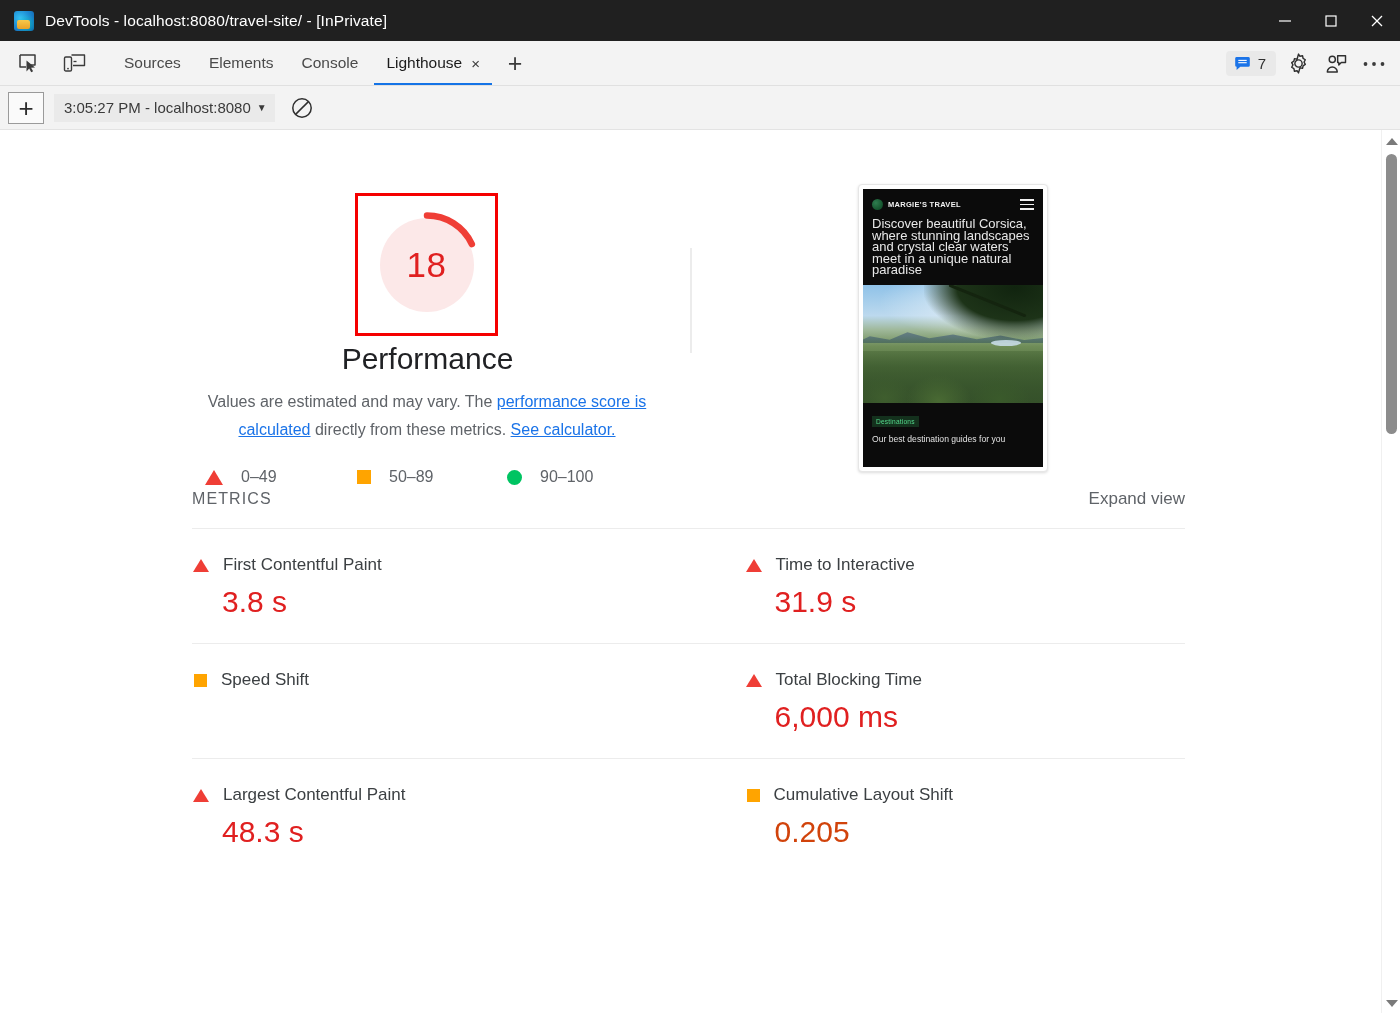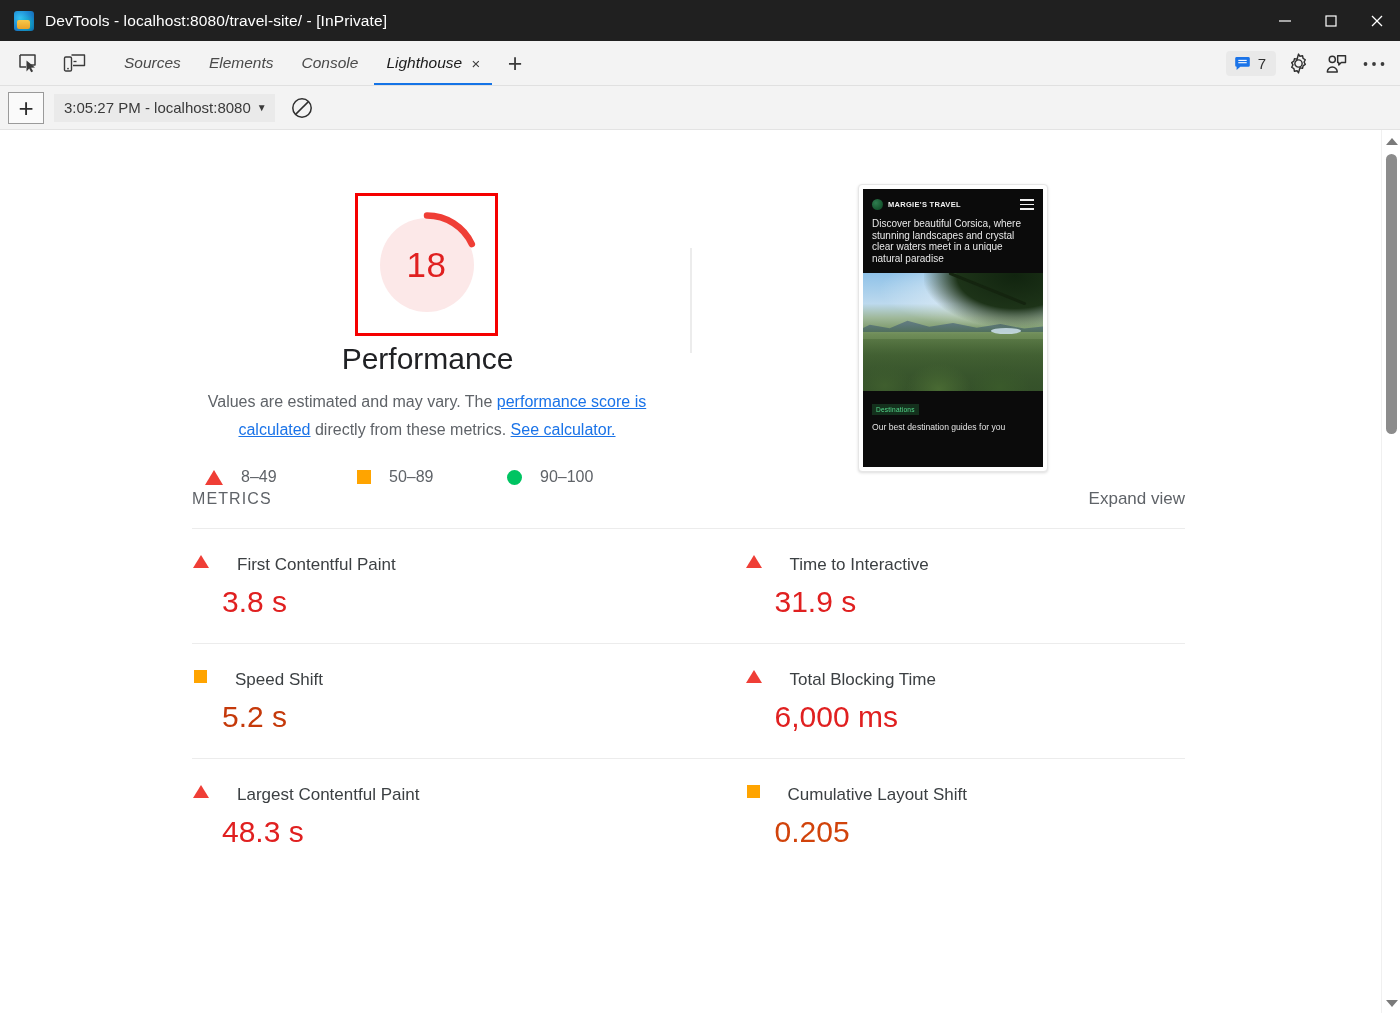--- a/index.html
+++ b/index.html
@@ -61,21 +61,20 @@
     position: relative;
   }
   .tool-icon { width: 34px; height: 30px; display:flex; align-items:center; justify-content:center; }
   #tool-icons { display: flex; gap: 12px; margin-left: 12px; margin-right: 18px; }
   .tab {
     position: relative; height: 44px;
     display: flex; align-items: center;
     padding: 0 14px;
     font-size: 15.5px; color: #4a4a4a;
     white-space: nowrap;
-    font-style: italic;
   }
   .tab.active { color: #1b1b1b; }
   .tab.active::after {
     content: ""; position: absolute; left: 2px; right: 2px; bottom: 0;
     height: 2.5px; background: #1473e6;
   }
   .tab-close {
     margin-left: 9px; font-size: 15px; color: #3b3b3b; line-height: 1;
   }
   #new-tab-plus {
@@ -194,21 +193,21 @@
     overflow: hidden;
   }
   #thumb { width: 100%; height: 100%; background: #0b0b0b; overflow: hidden; position: relative; }
   #thumb-head { padding: 10px 9px 0 9px; display: flex; align-items: center; justify-content: space-between; }
   #thumb-brand { display: flex; align-items: center; gap: 5px; }
   #globe { width: 11px; height: 11px; border-radius: 50%;
            background: radial-gradient(circle at 35% 35%, #2f7d4f 0%, #14532d 70%, #0b3d1f 100%); }
   #thumb-brandname { color: #f2f2f2; font-size: 7.5px; font-weight: 700; letter-spacing: .3px; white-space: nowrap; }
   #burger { display: flex; flex-direction: column; gap: 2.5px; }
   #burger i { display: block; width: 14px; height: 1.8px; background: #f2f2f2; }
-  #thumb-hero { color: #e8e8e8; font-size: 10px; line-height: 11.5px; padding: 8px 9px 9px 9px; }
+  #thumb-hero { color: #e8e8e8; font-size: 13px; line-height: 11.5px; padding: 8px 9px 9px 9px; }
   #thumb-photo {
     height: 118px; position: relative; overflow: hidden;
     background:
       radial-gradient(ellipse 120% 60% at 75% 14%, rgba(255,255,255,.75) 0%, rgba(255,255,255,0) 55%),
       linear-gradient(180deg,#8fc2e8 0%, #bcd9ee 26%, #9fb89a 38%, #6f8d58 52%, #4e6d3c 70%, #3b5730 100%);
   }
   #thumb-photo .ridge {
     position: absolute; left: -5%; top: 34%; width: 110%; height: 16%;
     background: linear-gradient(180deg,#6b7f86 0%, #55707a 60%, #4a6a5c 100%);
     clip-path: polygon(0% 100%, 8% 62%, 18% 80%, 27% 40%, 38% 72%, 50% 52%, 62% 78%, 74% 58%, 86% 82%, 100% 66%, 100% 100%);
@@ -253,21 +252,21 @@
     margin: 0 196px 0 192px;
     display: grid; grid-template-columns: 1fr 1fr; column-gap: 0;
   }
   .metric {
     border-top: 1px solid #ececec;
     padding: 26px 0 24px 0;
     position: relative;
   }
   .metric.col-left { padding-right: 24px; }
   .metric.col-right { padding-left: 56px; }
-  .metric-head { display: flex; gap: 28px; }
+  .metric-head { display: flex; align-items: center; gap: 14px; }
   .metric-name { font-size: 17px; color: #3c4043; }
   .metric-value { font-size: 30px; margin-top: 10px; margin-left: 30px; }
   .m-tri { width: 0; height: 0; border-left: 8px solid transparent; border-right: 8px solid transparent; border-bottom: 13px solid #ef3e36; margin-left: 1px; }
   .m-sq { width: 13px; height: 13px; background: #ffa400; margin-left: 2px; }
 
   
   #scrollbar {
     position: absolute; right: 0; top: 0; bottom: 0; width: 19px;
     background: #ffffff; border-left: 1px solid #f0f0f0;
   }
@@ -413,21 +412,21 @@
 
         <div id="score-desc">
           <span>Values are estimated and may vary. The </span><a href="#">performance score is calculated</a><span> directly from these metrics. </span><a href="#">See calculator.</a>
         </div>
 
         <div id="cat-title">Performance</div>
 
         <div id="legend">
           <div class="legend-item">
             <span class="tri"></span>
-            <span class="legend-label">8–49</span>
+            <span class="legend-label">0–49</span>
           </div>
           <div class="legend-item">
             <span class="sq"></span>
             <span class="legend-label">50–89</span>
           </div>
           <div class="legend-item">
             <span class="cir"></span>
             <span class="legend-label">90–100</span>
           </div>
         </div>
@@ -483,21 +482,20 @@
               <span class="metric-name">Time to Interactive</span>
             </div>
             <div class="metric-value" style="color:#e02020">31.9 s</div>
           </div>
 
           <div class="metric col-left">
             <div class="metric-head">
               <span class="m-sq"></span>
               <span class="metric-name">Speed Shift</span>
             </div>
-            <div class="metric-value" style="color:#c5390a">5.2 s</div>
           </div>
 
           <div class="metric col-right">
             <div class="metric-head">
               <span class="m-tri"></span>
               <span class="metric-name">Total Blocking Time</span>
             </div>
             <div class="metric-value" style="color:#e02020">6,000 ms</div>
           </div>
 

